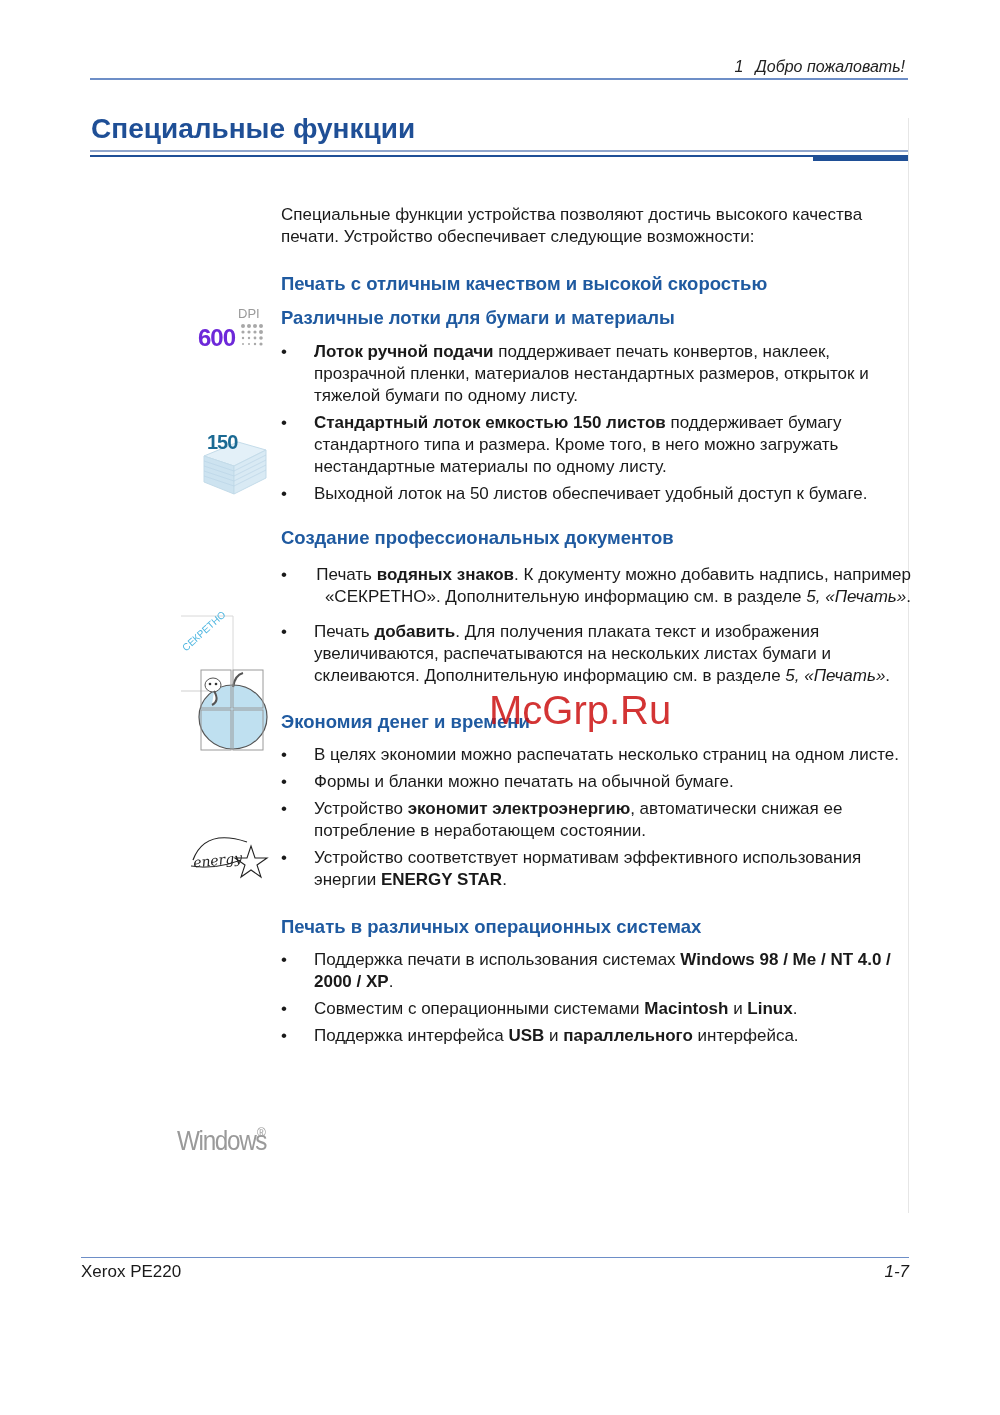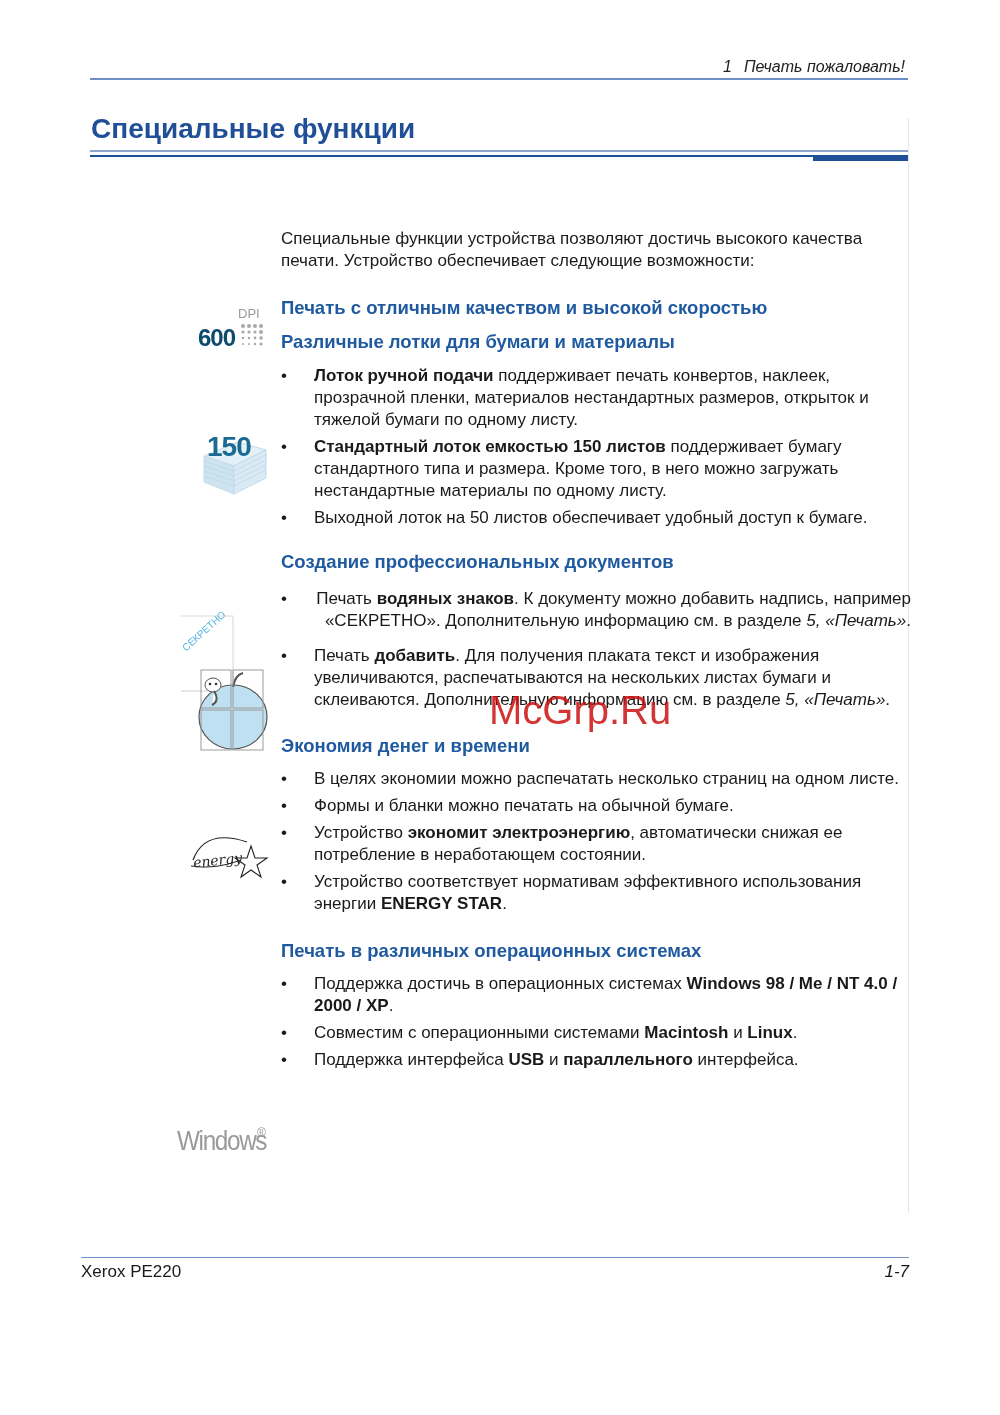--- a/index.html
+++ b/index.html
@@ -7,53 +7,53 @@
          font-family: "Liberation Sans", sans-serif; color: #1a1a1a; }
   .hdr-text { position: absolute; right: 95px; top: 58px; font-size: 16px; font-style: italic; color: #222; }
   .hdr-text .num { margin-right: 12px; }
   .hdr-line { position: absolute; left: 90px; width: 818px; top: 78px; height: 2px; background: #6d8ec7; }
   .title { position: absolute; left: 91px; top: 113px; font-size: 28px; font-weight: bold; color: #1f4f96; margin: 0; text-align: right; }
   .title-line1 { position: absolute; left: 90px; width: 818px; top: 150px; height: 2px; background: #8fa5cc; }
   .title-line2 { position: absolute; left: 90px; width: 818px; top: 155px; height: 2px; background: #1f4f96; }
   .title-tab { position: absolute; left: 813px; width: 95px; top: 155px; height: 6px; background: #1f4f96; }
   .right-rule { position: absolute; left: 908px; top: 118px; width: 1px; height: 1095px; background: #e6e6e6; }
 
-  .content { position: absolute; left: 281px; top: 204px; width: 630px; font-size: 17px; line-height: 22px; margin-top: 24px; }
+  .content { position: absolute; left: 281px; top: 204px; width: 630px; font-size: 17px; line-height: 22px; }
   .intro { margin: 0 0 25px 0; }
   .sec-title { font-size: 18.5px; font-weight: bold; color: #1f5aa0; margin: 0 0 12px 0; }
   ul.bul { list-style: none; margin: 0 0 22px 0; padding: 0; }
   ul.bul li { position: relative; padding-left: 33px; margin-bottom: 5px; }
   ul.bul li::before { content: "•"; position: absolute; left: 0; top: 0; }
   b { font-weight: bold; }
   i { font-style: italic; }
   .gap-li { margin-bottom: 13px !important; text-align: right; }
 
   .icon { position: absolute; }
   .ftr-line { position: absolute; left: 81px; width: 828px; top: 1257px; height: 1px; background: #6d8ec7; }
   .ftr-left { position: absolute; left: 81px; top: 1262px; font-size: 17px; }
   .ftr-right { position: absolute; right: 91px; top: 1262px; font-size: 17px; font-style: italic; }
   .watermark { position: absolute; left: 445px; top: 688px; font-size: 40px; color: #cc1111; opacity: .85; letter-spacing: 0; font-family: "Liberation Sans", sans-serif; margin-left: 44px; }
 </style>
 </head>
 <body>
 
 <div class="hdr-text">
-  <span class="num">1</span><span>Печать пожаловать!</span>
+  <span class="num">1</span><span>Добро пожаловать!</span>
 </div>
 <div class="hdr-line"></div>
 
 <h1 class="title">Специальные функции</h1>
 <div class="title-line1"></div>
 <div class="title-line2"></div>
 <div class="title-tab"></div>
 <div class="right-rule"></div>
 
 <div class="icon" style="left:198px; top:306px; width:72px; height:46px;">
   <span style="position:absolute; left:40px; top:0; font-size:13px; color:#9a9a9a;">DPI</span>
-  <span style="position:absolute; left:0; top:18px; font-size:24px; font-weight:bold; color:#0c4a6e; letter-spacing:-1px;">600</span>
+  <span style="position:absolute; left:0; top:18px; font-size:24px; font-weight:bold; color:#6d28d9; letter-spacing:-1px;">600</span>
   <svg style="position:absolute; left:42px; top:17px;" width="28" height="28" viewBox="0 0 28 28">
     <g fill="#a8a8a8">
       <circle cx="3" cy="3" r="2"></circle>
         <circle cx="9" cy="3" r="2"></circle>
         <circle cx="15" cy="3" r="2"></circle>
         <circle cx="21" cy="3" r="2"></circle>
       <circle cx="3" cy="9" r="1.6"></circle>
         <circle cx="9" cy="9" r="1.6"></circle>
         <circle cx="15" cy="9" r="1.6"></circle>
         <circle cx="21" cy="9" r="2"></circle>
@@ -78,21 +78,21 @@
       <line x1="6" y1="33" x2="36" y2="43"></line>
         <line x1="6" y1="38" x2="36" y2="48"></line>
         <line x1="6" y1="43" x2="36" y2="53"></line>
         <line x1="6" y1="48" x2="36" y2="58"></line>
       <line x1="36" y1="43" x2="68" y2="27"></line>
         <line x1="36" y1="48" x2="68" y2="32"></line>
         <line x1="36" y1="53" x2="68" y2="37"></line>
         <line x1="36" y1="58" x2="68" y2="42"></line>
     </g>
   </svg>
-  <span style="position:absolute; left:9px; top:3px; font-size:28px; font-weight:bold; color:#1b6a93; letter-spacing:-1px;">150</span>
+  <span style="position:absolute; left:9px; top:3px; font-size:20px; font-weight:bold; color:#1b6a93; letter-spacing:-1px;">150</span>
 </div>
 
 <div class="icon" style="left:178px; top:615px; width:95px; height:140px;">
   <svg width="95" height="140" viewBox="0 0 95 140" style="position:absolute; left:0; top:0;">
     <line x1="3" y1="1" x2="55" y2="1" stroke="#d8d8d8"></line>
     <line x1="55" y1="1" x2="55" y2="80" stroke="#d8d8d8"></line>
     <line x1="3" y1="76" x2="30" y2="76" stroke="#cfcfcf"></line>
     <ellipse cx="55" cy="102" rx="34" ry="32" fill="#bfe0f0" stroke="#555" stroke-width="1.2"></ellipse>
     <path d="M55 72 q2 -12 10 -14" stroke="#555" stroke-width="2.2" fill="none"></path>
     <ellipse cx="35" cy="70" rx="8" ry="7" fill="#fff" stroke="#555"></ellipse>
@@ -141,21 +141,21 @@
   <h2 class="sec-title" style="margin-bottom:11px;">Экономия денег и времени</h2>
   <ul class="bul" style="margin-bottom:25px;">
     <li><span>В целях экономии можно распечатать несколько страниц на одном листе.</span></li>
     <li><span>Формы и бланки можно печатать на обычной бумаге.</span></li>
     <li><span>Устройство </span><b>экономит электроэнергию</b><span>, автоматически снижая ее потребление в неработающем состоянии.</span></li>
     <li><span>Устройство соответствует нормативам эффективного использования энергии </span><b>ENERGY STAR</b><span>.</span></li>
   </ul>
 
   <h2 class="sec-title" style="margin-bottom:11px;">Печать в различных операционных системах</h2>
   <ul class="bul">
-    <li><span>Поддержка достичь в операционных системах </span><b>Windows 98 / Me / NT 4.0 / 2000 / XP</b><span>.</span></li>
+    <li><span>Поддержка печати в использования системах </span><b>Windows 98 / Me / NT 4.0 / 2000 / XP</b><span>.</span></li>
     <li><span>Совместим с операционными системами </span><b>Macintosh</b><span> и </span><b>Linux</b><span>.</span></li>
     <li><span>Поддержка интерфейса </span><b>USB</b><span> и </span><b>параллельного</b><span> интерфейса.</span></li>
   </ul>
 </div>
 
 <div class="watermark">McGrp.Ru</div>
 
 <div class="ftr-line"></div>
 <div class="ftr-left">Xerox PE220</div>
 <div class="ftr-right">1-7</div>

